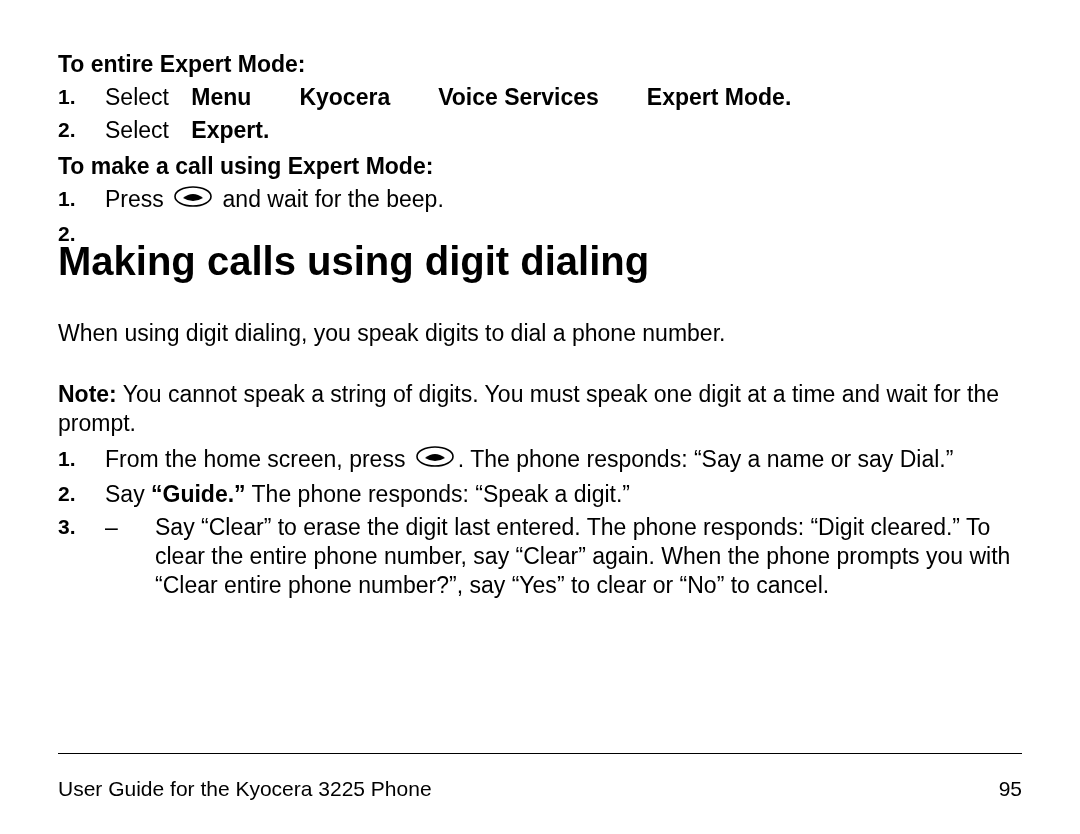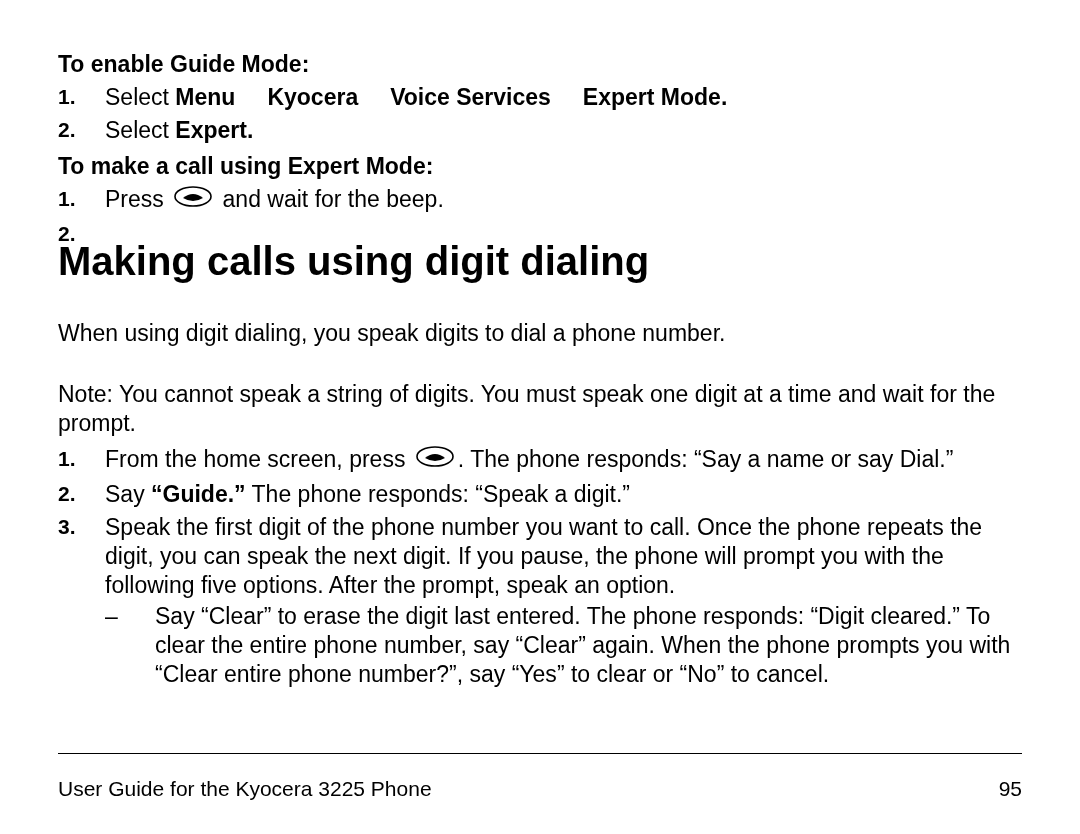--- a/index.html
+++ b/index.html
@@ -7,21 +7,21 @@
       width: 1080px;
       height: 834px;
       font-family: Arial, Helvetica, sans-serif;
       font-size: 23px;
       color: #000;
       background: #fff;
       padding: 50px 58px 0 58px;
       position: relative;
       line-height: 1.26;
     }
-    .bold { font-weight: bold; }
+    .bold { font-weight: bold; margin-left: 16px; }
     .subheading {
       font-weight: bold;
       margin-bottom: 4px;
     }
     ol {
       list-style: none;
       padding-left: 0;
     }
     ol li {
       position: relative;
@@ -68,29 +68,29 @@
       left: 58px;
       right: 58px;
     }
     .footer-line {
       border-top: 1px solid #000;
       padding-top: 22px;
       display: flex;
       justify-content: space-between;
       font-size: 21px;
     }
-    .note-bold { font-weight: normal; }
+    .note-bold { font-weight: bold; }
     .dial-bold { font-weight: bold; }
     .clear-bold { font-weight: normal; }
     .smallgap { margin-top: 7px; }
   </style>
 </head>
 <body>
 
-<div class="subheading">To enable Guide Mode:</div>
+<div class="subheading">To entire Expert Mode:</div>
 <ol>
   <li>
     <span class="num">1.</span>
     <span>Select </span><span class="bold">Menu</span><span class="arrow-spacer"></span><span class="bold">Kyocera</span><span class="arrow-spacer"></span><span class="bold">Voice Services</span><span class="arrow-spacer"></span><span class="bold">Expert Mode.</span>
   </li>
   <li>
     <span class="num">2.</span>
     <span>Select </span><span class="bold">Expert.</span>
   </li>
 </ol>
@@ -122,21 +122,20 @@
           <ellipse cx="19" cy="10.5" rx="18" ry="9.5" fill="none" stroke="#000" stroke-width="1.6"></ellipse>
           <path d="M 9 12 Q 19 4 29 12 Q 19 18 9 12 Z" fill="#000"></path>
         </svg></span><span>. The phone responds: “Say a name or say Dial.”</span>
   </li>
   <li>
     <span class="num">2.</span>
     <span>Say </span><span class="dial-bold">“Guide.”</span><span> The phone responds: “Speak a digit.”</span>
   </li>
   <li>
     <span class="num">3.</span>
-    <span>Speak the first digit of the phone number you want to call. Once the phone repeats the digit, you can speak the next digit. If you pause, the phone will prompt you with the following five options. After the prompt, speak an option.</span>
     <ul class="sublist">
       <li>
         <span class="dash">–</span>
         <span>Say </span><span class="clear-bold">“Clear”</span><span> to erase the digit last entered. The phone responds: “Digit cleared.” To clear the entire phone number, say “</span><span class="clear-bold">Clear</span><span>” again. When the phone prompts you with “Clear entire phone number?”, say “</span><span class="clear-bold">Yes</span><span>” to clear or “</span><span class="clear-bold">No</span><span>” to cancel.</span>
       </li>
     </ul>
   </li>
 </ol>
 
 <div class="footer-wrap">

